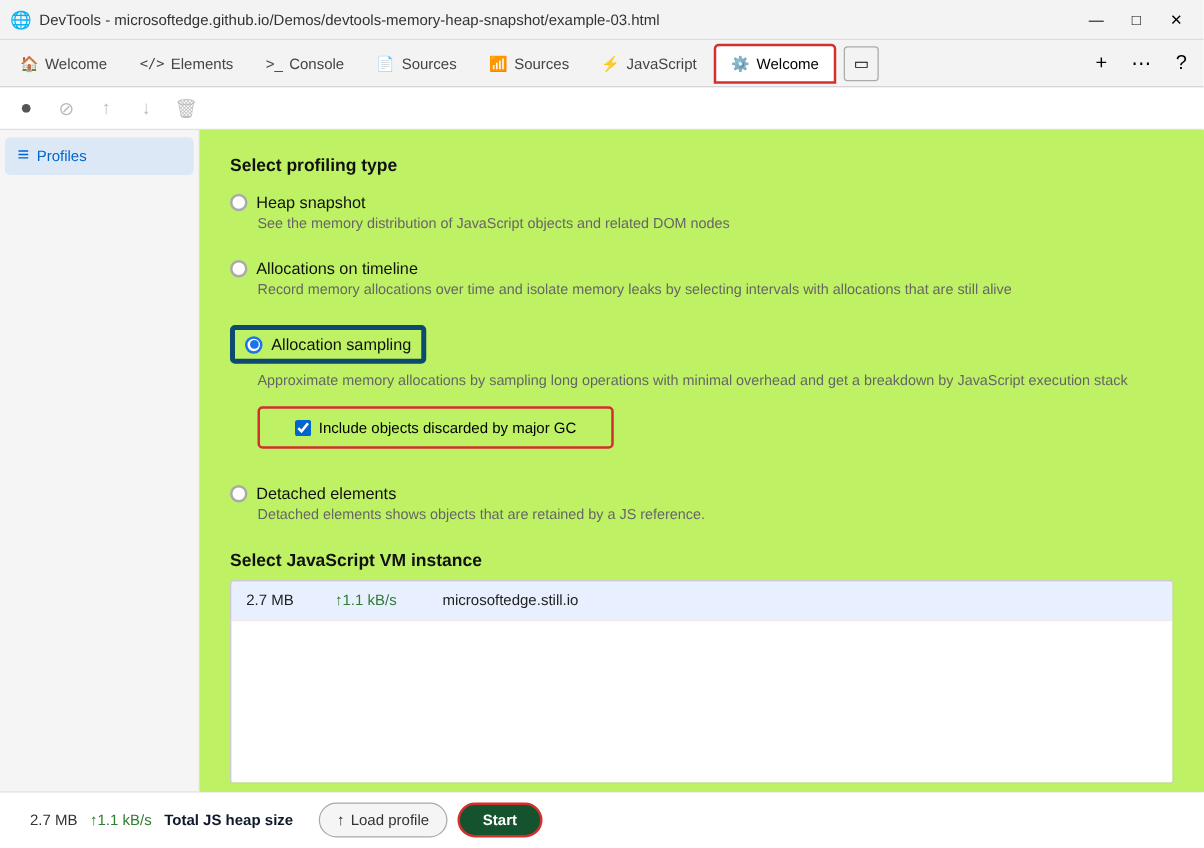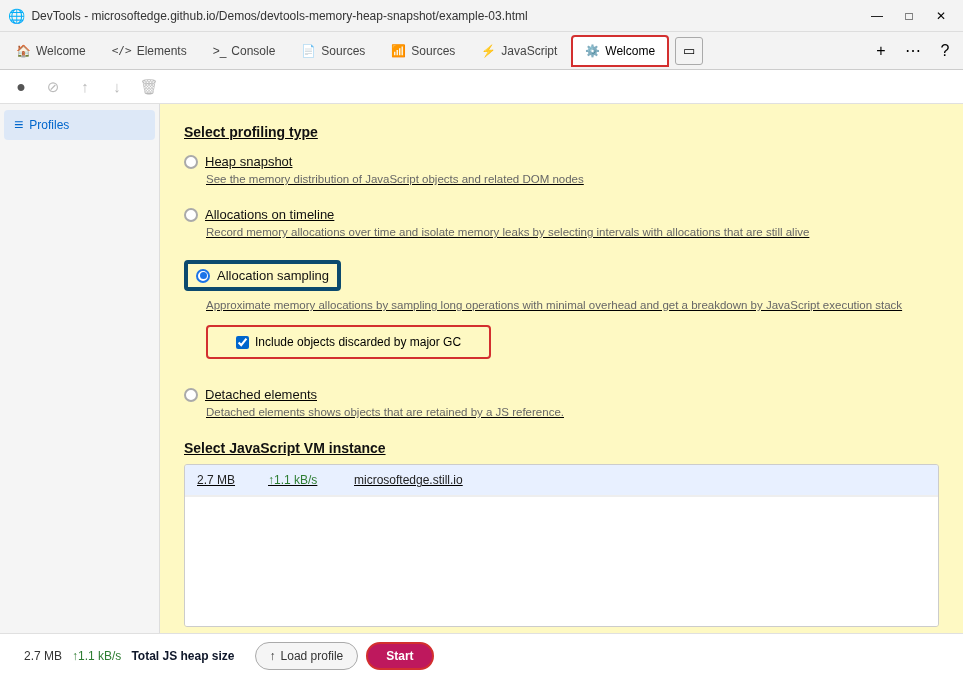--- a/index.html
+++ b/index.html
@@ -35,21 +35,21 @@
 
     
     .main-area { display: flex; flex: 1; overflow: hidden; }
 
     
     .sidebar { width: 160px; background: #f5f5f5; border-right: 1px solid #ddd; flex-shrink: 0; padding: 4px 0; }
     .sidebar-item { display: flex; align-items: center; gap: 6px; padding: 6px 10px; cursor: pointer; font-size: 12px; color: #333; border-radius: 4px; margin: 2px 4px; }
     .sidebar-item.active { background: #dde8f7; color: #0066cc; }
 
     
-    .content-panel { flex: 1; padding: 20px 24px; overflow-y: auto; background: #fef9c3; text-decoration: underline; }
+    .content-panel { flex: 1; padding: 20px 24px; overflow-y: auto; background: #bef264; }
 
     .section-title { font-size: 14px; font-weight: 600; margin-bottom: 14px; color: #111; }
     .profiling-section { margin-bottom: 20px; }
     .radio-label { display: flex; align-items: center; gap: 7px; cursor: pointer; font-size: 13px; color: #111; }
     .radio-desc { margin-left: 22px; font-size: 11.5px; color: #666; margin-top: 2px; margin-bottom: 8px; line-height: 1.4; }
 
     
     .checkbox-options-box { border: 2px solid #d32f2f; padding: 8px 28px; border-radius: 4px; margin: 4px 0 8px 22px; display: inline-block; }
     .checkbox-row { display: flex; align-items: center; gap: 6px; font-size: 12px; margin-bottom: 4px; cursor: pointer; }
     .checkbox-row:last-child { margin-bottom: 0; }
@@ -74,21 +74,21 @@
     .footer-label { color: #0f172a; font-weight: 700; }
     .footer-actions { display: flex; gap: 8px; margin-left: 4px; }
 
     .load-btn {
       display: flex; align-items: center; gap: 5px; padding: 5px 14px;
       border: 1px solid #aaa; background: #f5f5f5; border-radius: 14px;
       cursor: pointer; font-size: 12px; color: #333;
     }
 
     .start-btn {
-      padding: 5px 18px; border: 2px solid #d32f2f; background: #be185d;
+      padding: 5px 18px; border: 2px solid #d32f2f; background: #14532d;
       border-radius: 14px; cursor: pointer; font-size: 12px; color: #fff;
       font-weight: 600;
     }
 
     
     .custom-radio {
       width: 14px; height: 14px; border-radius: 50%; border: 2px solid #aaa;
       background: #fff; display: inline-flex; align-items: center; justify-content: center;
       flex-shrink: 0;
     }

